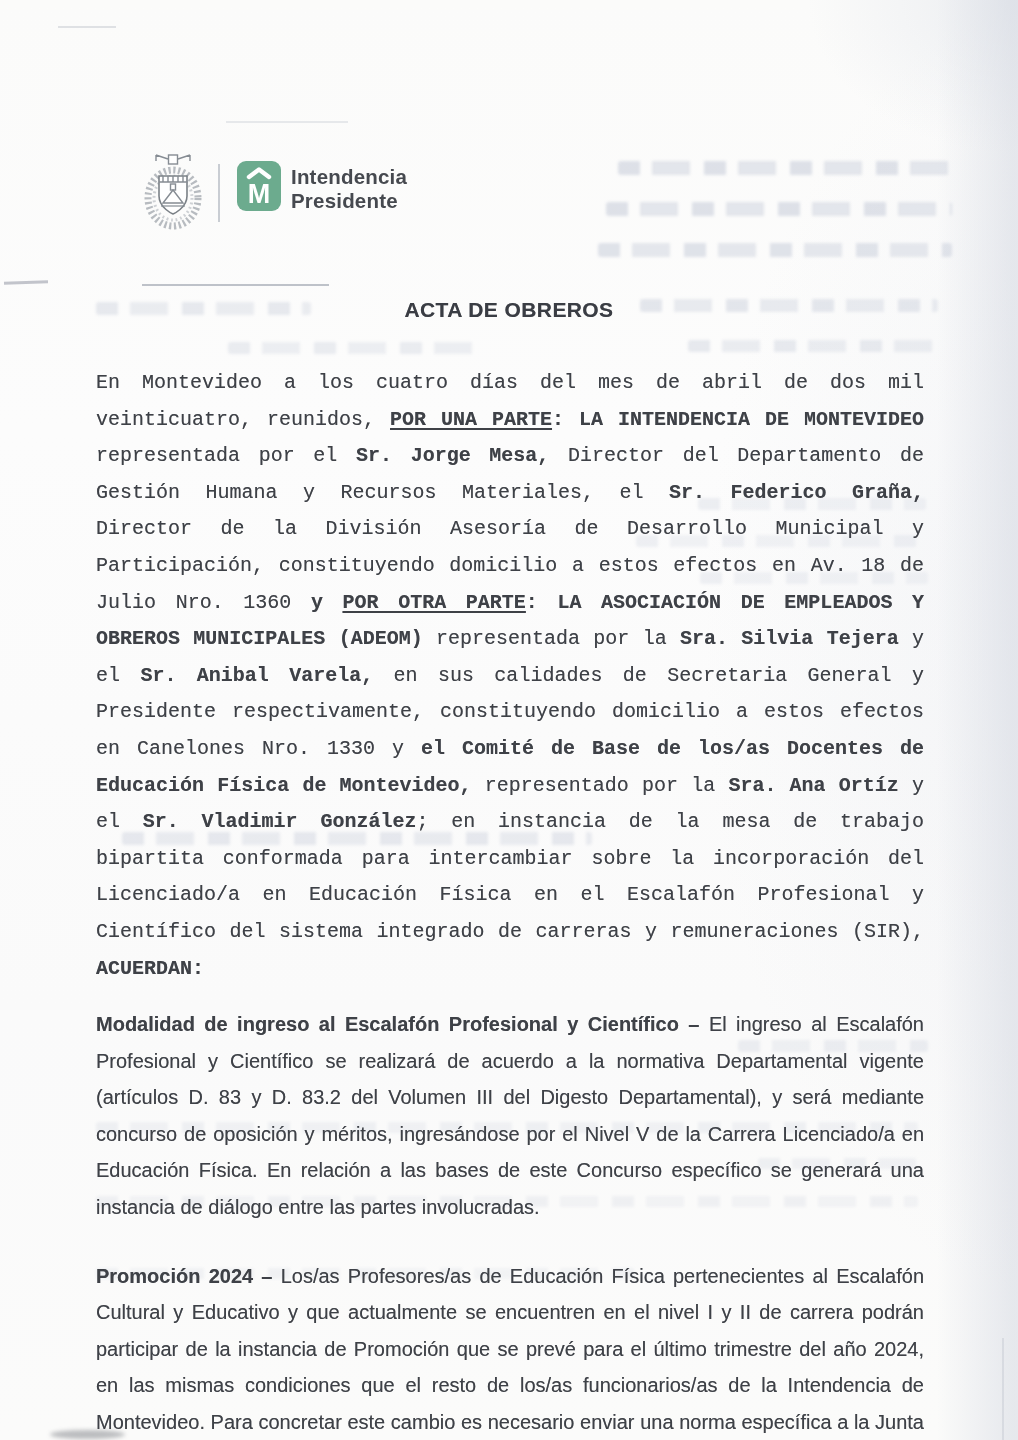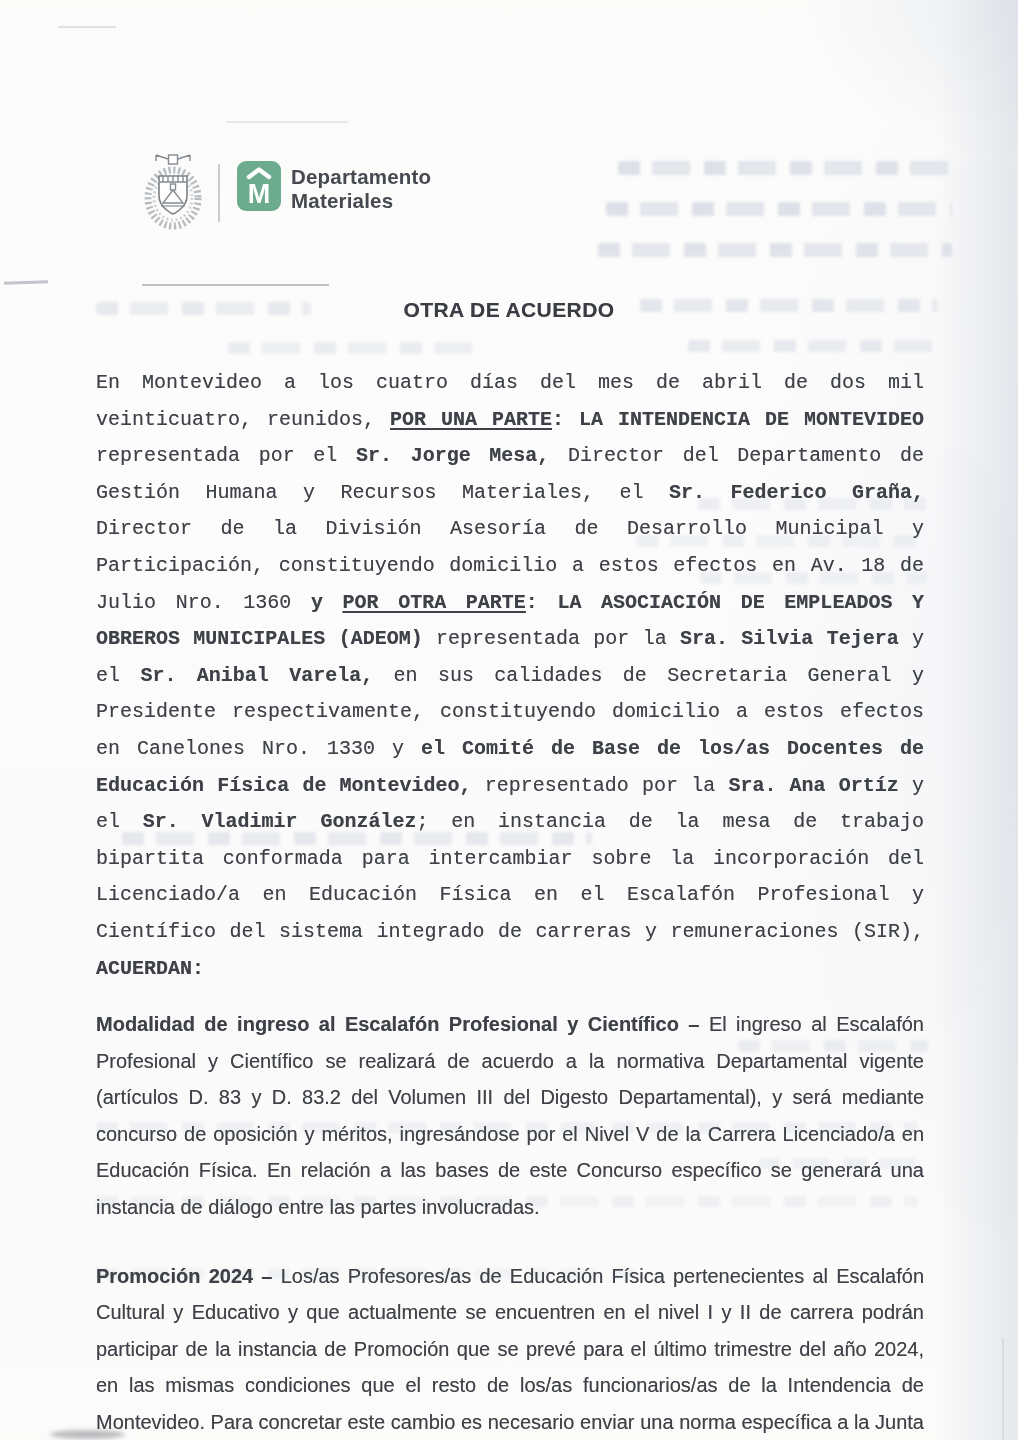--- a/index.html
+++ b/index.html
@@ -103,25 +103,25 @@
 
   <span class="im-logo">
     <svg viewBox="0 0 44 52" width="44" height="52" aria-hidden="true">
       <rect x="0" y="1" width="44" height="50" rx="9" fill="#6cab8e"></rect>
       <path d="M12 17 L22 9.5 L32 17" stroke="#ffffff" stroke-width="4.4" fill="none" stroke-linecap="round" stroke-linejoin="round"></path>
       <text x="22" y="43" text-anchor="middle" font-size="27" font-weight="bold" fill="#ffffff" font-family="Liberation Sans, DejaVu Sans, sans-serif">M</text>
     </svg>
   </span>
 
   <div class="brand">
-    <div>Departamento</div>
-    <div>Materiales</div>
+    <div>Intendencia</div>
+    <div>Presidente</div>
   </div>
 
-  <h1 class="doc-title">OTRA DE ACUERDO</h1>
+  <h1 class="doc-title">ACTA DE OBREROS</h1>
 
   <main class="doc-body" style="color: rgb(62, 65, 71);">
       <p><span>En Montevideo a los cuatro días del mes de abril de dos mil veinticuatro, reunidos, </span><span class="b u">POR UNA PARTE</span><span class="b">: </span><span class="b">LA INTENDENCIA DE MONTEVIDEO</span><span> representada por el </span><span class="b">Sr. Jorge Mesa,</span><span> Director del Departamento de Gestión Humana y Recursos Materiales, el </span><span class="b">Sr. Federico Graña,</span><span> Director de la División Asesoría de Desarrollo Municipal y Participación, constituyendo domicilio a estos efectos en Av. 18 de Julio Nro. 1360 </span><span class="b">y </span><span class="b u">POR OTRA PARTE</span><span class="b">: </span><span class="b">LA ASOCIACIÓN DE EMPLEADOS Y OBREROS MUNICIPALES (ADEOM)</span><span> representada por la </span><span class="b">Sra. Silvia Tejera</span><span> y el </span><span class="b">Sr. Anibal Varela,</span><span> en sus calidades de Secretaria General y Presidente respectivamente, constituyendo domicilio a estos efectos en Canelones Nro. 1330 y </span><span class="b">el Comité de Base de los/as Docentes de Educación Física de Montevideo,</span><span> representado por la </span><span class="b">Sra. Ana Ortíz</span><span> y el </span><span class="b">Sr. Vladimir González</span><span>; en instancia de la mesa de trabajo bipartita conformada para intercambiar sobre la incorporación del Licenciado/a en Educación Física en el Escalafón Profesional y Científico del sistema integrado de carreras y remuneraciones (SIR), </span><span class="b">ACUERDAN:</span></p>
       <p><span class="b">Modalidad de ingreso al Escalafón Profesional y Científico – </span><span>El ingreso al Escalafón Profesional y Científico se realizará de acuerdo a la normativa Departamental vigente (artículos D. 83 y D. 83.2 del Volumen III del Digesto Departamental), y será mediante concurso de oposición y méritos, ingresándose por el Nivel V de la Carrera Licenciado/a en Educación Física. En relación a las bases de este Concurso específico se generará una instancia de diálogo entre las partes involucradas.</span></p>
       <p><span class="b">Promoción 2024 – </span><span>Los/as Profesores/as de Educación Física pertenecientes al Escalafón Cultural y Educativo y que actualmente se encuentren en el nivel I y II de carrera podrán participar de la instancia de Promoción que se prevé para el último trimestre del año 2024, en las mismas condiciones que el resto de los/as funcionarios/as de la Intendencia de Montevideo. Para concretar este cambio es necesario enviar una norma específica a la Junta Departamental de Montevideo.</span></p>
     </main>
 
 </div>
 
 </body></html>

